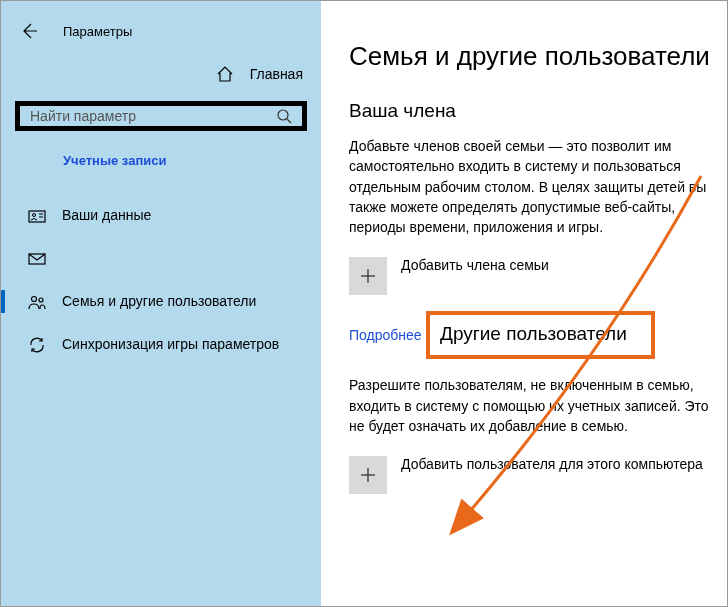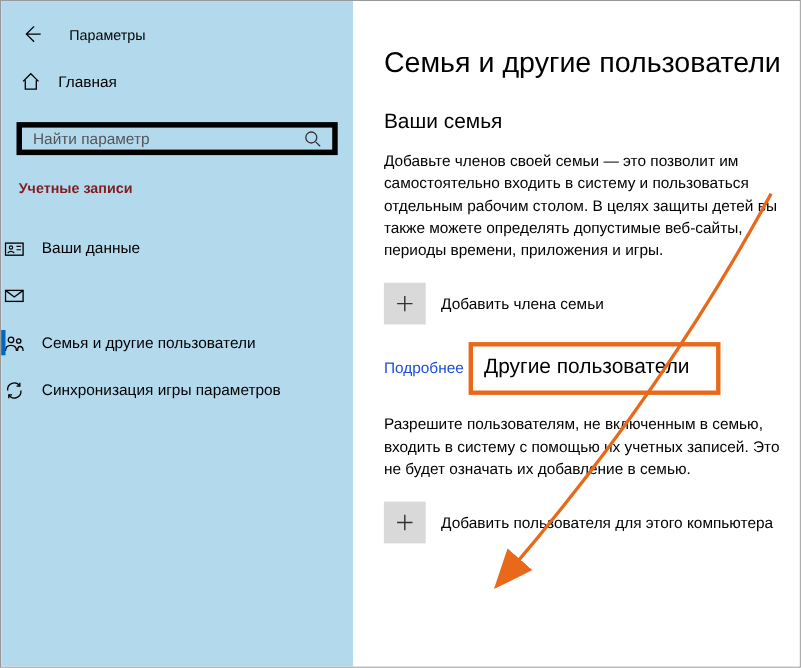--- a/index.html
+++ b/index.html
@@ -2,37 +2,37 @@
 <html><head>
   <meta charset="utf-8">
   <style>
     * { margin: 0; padding: 0; box-sizing: border-box; font-family: 'Segoe UI', Tahoma, sans-serif; }
     body { width: 728px; height: 607px; overflow: hidden; border: 1px solid #999; position: relative; }
     .window { display: flex; height: 100%; }
     .sidebar { width: 320px; background: #b3d9ed; padding: 18px 0 0 0; display: flex; flex-direction: column; }
     .header-row { display: flex; align-items: center; padding: 0 16px; margin-bottom: 22px; }
     .back-btn { width: 24px; height: 24px; display: flex; align-items: center; justify-content: center; cursor: pointer; }
     .win-title { margin-left: 22px; font-size: 13px; color: #000; }
-    .home-row { display: flex; align-items: center; padding: 0 18px; margin-bottom: 28px; cursor: pointer; }
+    .home-row { display: flex; align-items: center; padding: 0 18px; margin-bottom: 18px; cursor: pointer; justify-content: flex-end; }
     .home-row .icon-wrap { width: 20px; display: flex; align-items: center; }
     .home-row .label { margin-left: 14px; font-size: 14px; color: #000; }
     .search-box { margin: 0 14px 22px 14px; height: 30px; border: 5px solid #000000; display: flex; align-items: center; padding: 0 10px; background: #b3d9ed; }
     .search-box input { flex: 1; border: none; background: transparent; outline: none; font-size: 14px; color: #333; }
     .search-box input::placeholder { color: #555; }
-    .section-title { padding: 0 16px; font-size: 13px; font-weight: 600; color: #7f1d1d; margin-bottom: 26px; }
+    .section-title { padding: 0 16px; font-size: 13px; font-weight: 600; color: #1d4ed8; margin-bottom: 26px; margin-left: 46px; }
     .nav-list { display: flex; flex-direction: column; }
-    .nav-item { display: flex; align-items: flex-end; padding: 12px 18px 12px 3px; cursor: pointer; position: relative; }
+    .nav-item { display: flex; align-items: flex-end; padding: 12px 18px 12px 27px; cursor: pointer; position: relative; }
     .nav-item .icon-wrap { width: 20px; flex-shrink: 0; margin-top: 1px; }
     .nav-item .label { margin-left: 14px; font-size: 14px; color: #000; line-height: 1.35; }
     .nav-item.active::before { content: ""; position: absolute; left: 0; top: 10px; bottom: 10px; width: 4px; background: #0067c0; }
     .content { flex: 1; background: #fff; padding: 40px 0 0 28px; overflow: hidden; position: relative; }
     .page-title { font-size: 26px; font-weight: 400; color: #000; margin-bottom: 28px; }
     .section-h { font-size: 19px; font-weight: 400; color: #000; margin-bottom: 14px; }
     .section-text { font-size: 14px; color: #000; line-height: 1.45; margin-bottom: 20px; }
-    .add-row { display: flex; align-items: center; cursor: pointer; margin-bottom: 16px; }
+    .add-row { display: flex; cursor: pointer; margin-bottom: 16px; }
     .plus-btn { width: 38px; height: 38px; background: #d9d9d9; display: flex; align-items: center; justify-content: center; flex-shrink: 0; }
     .add-row .label { margin-left: 14px; font-size: 14px; color: #000; }
     .link { color: #1d4ed8; font-size: 14px; cursor: pointer; display: inline-block; margin-bottom: 24px; }
     .highlight-box { border: 4px solid #e8691a; padding: 8px 24px 10px 10px; display: inline-block; margin-bottom: 16px; }
     .highlight-box .section-h { margin-bottom: 0; }
     .annotation-svg { position: absolute; top: 0; left: 0; pointer-events: none; }
     svg { display: block; }
   </style>
 </head>
 <body>
@@ -112,21 +112,21 @@
           </svg>
         </div>
         <div class="label">Синхронизация игры параметров</div>
       </div>
     </div>
   </div>
 
   <div class="content">
     <h1 class="page-title">Семья и другие пользователи</h1>
 
-    <h2 class="section-h">Ваши семья</h2>
+    <h2 class="section-h">Ваша члена</h2>
     <p class="section-text">Добавьте членов своей семьи — это позволит им самостоятельно входить в систему и пользоваться отдельным рабочим столом. В целях защиты детей вы также можете определять допустимые веб-сайты, периоды времени, приложения и игры.</p>
 
     <div class="add-row">
       <div class="plus-btn">
         <svg width="20" height="20" viewBox="0 0 20 20">
           <line x1="10" y1="3" x2="10" y2="17" stroke="#333" stroke-width="1.3"></line>
           <line x1="3" y1="10" x2="17" y2="10" stroke="#333" stroke-width="1.3"></line>
         </svg>
       </div>
       <div class="label">Добавить члена семьи</div>

